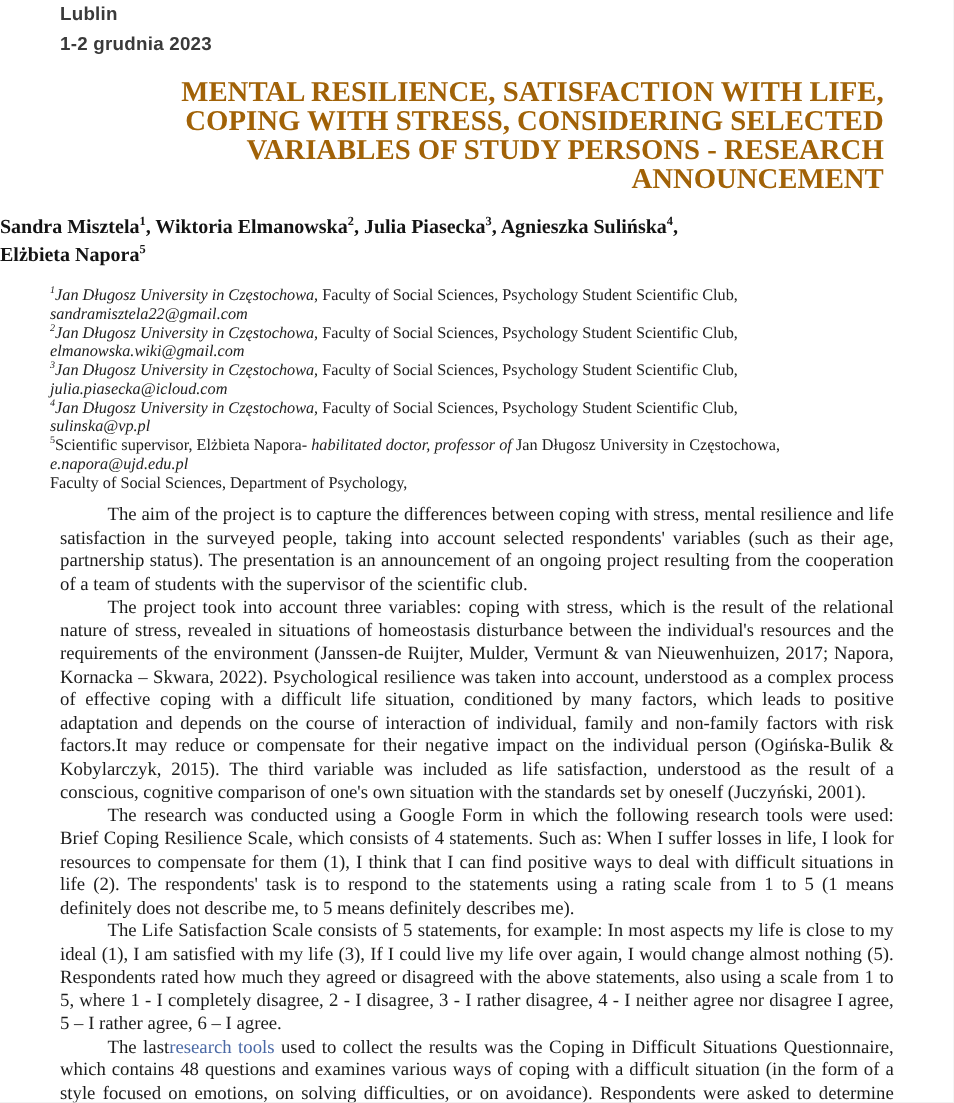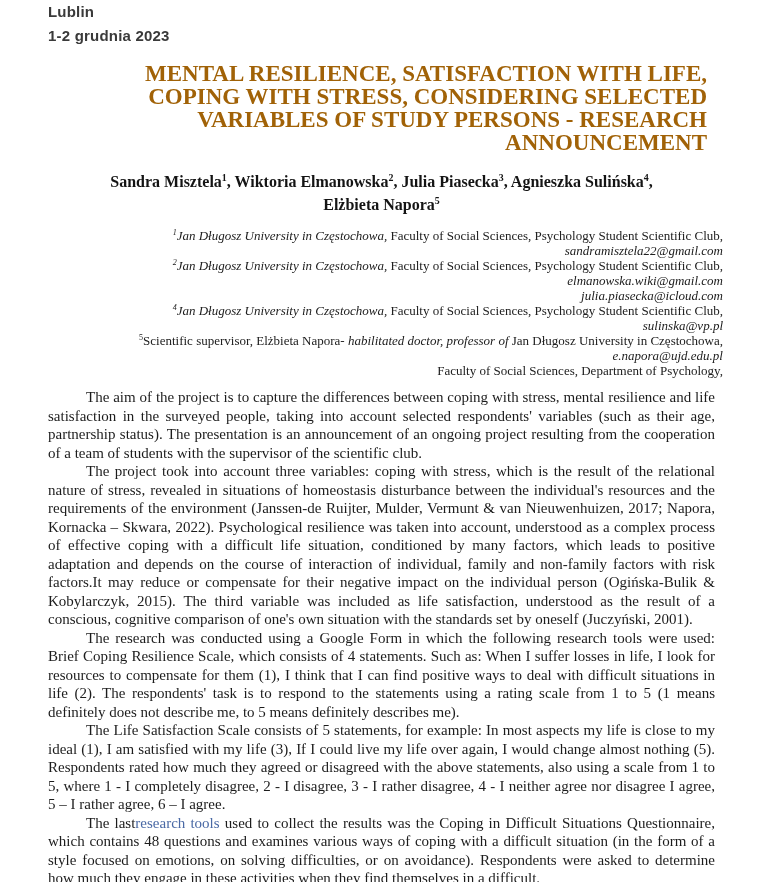--- a/index.html
+++ b/index.html
@@ -26,29 +26,28 @@
     margin: 14px 56px 0 56px;
     text-align: right;
     font-size: 23px;
     line-height: 23px;
     font-weight: bold;
     color: #a16207;
     font-family: "Liberation Serif", serif;
   }
   .authors {
     margin-top: 16px;
-    text-align: center;
     font-weight: bold;
     font-size: 16px;
     line-height: 23px;
     color: #141414;
   }
   .affil {
     margin: 12px 40px 0 40px;
-    text-align: right;
+    text-align: left;
     font-size: 13px;
     line-height: 15px;
     color: #202020;
   }
   .body-text {
     margin: 10px 48px 0 48px;
     font-size: 15px;
     line-height: 18.5px;
     text-align: justify;
     color: #1c1c1c;
@@ -77,20 +76,21 @@
   <div class="authors" id="authors-block">
       <div><span>Sandra Misztela</span><sup>1</sup><span>, Wiktoria Elmanowska</span><sup>2</sup><span>, Julia Piasecka</span><sup>3</sup><span>, Agnieszka Sulińska</span><sup>4</sup><span>,</span></div>
       <div><span>Elżbieta Napora</span><sup>5</sup></div>
     </div>
 
   <div class="affil" id="affiliations-block">
       <div><sup class="it">1</sup><span class="it">Jan Długosz University in Częstochowa,</span><span> Faculty of Social Sciences, Psychology Student Scientific Club,</span></div>
       <div><span class="it">sandramisztela22@gmail.com</span></div>
       <div><sup class="it">2</sup><span class="it">Jan Długosz University in Częstochowa,</span><span> Faculty of Social Sciences, Psychology Student Scientific Club,</span></div>
       <div><span class="it">elmanowska.wiki@gmail.com</span></div>
+      <div><sup class="it">3</sup><span class="it">Jan Długosz University in Częstochowa,</span><span> Faculty of Social Sciences, Psychology Student Scientific Club,</span></div>
       <div><span class="it">julia.piasecka@icloud.com</span></div>
       <div><sup class="it">4</sup><span class="it">Jan Długosz University in Częstochowa,</span><span> Faculty of Social Sciences, Psychology Student Scientific Club,</span></div>
       <div><span class="it">sulinska@vp.pl</span></div>
       <div><sup>5</sup><span>Scientific supervisor, Elżbieta Napora- </span><span class="it">habilitated doctor, professor of</span><span> Jan Długosz University in Częstochowa,</span></div>
       <div><span class="it">e.napora@ujd.edu.pl</span></div>
       <div><span>Faculty of Social Sciences, Department of Psychology,</span></div>
     </div>
 
   <div class="body-text" id="body-block">
       <div class="para"><span>The aim of the project is to capture the differences between coping with stress, mental resilience and life satisfaction in the surveyed people, taking into account selected respondents' variables (such as their age, partnership status). The presentation is an announcement of an ongoing project resulting from the cooperation of a team of students with the supervisor of the scientific club.</span></div>

